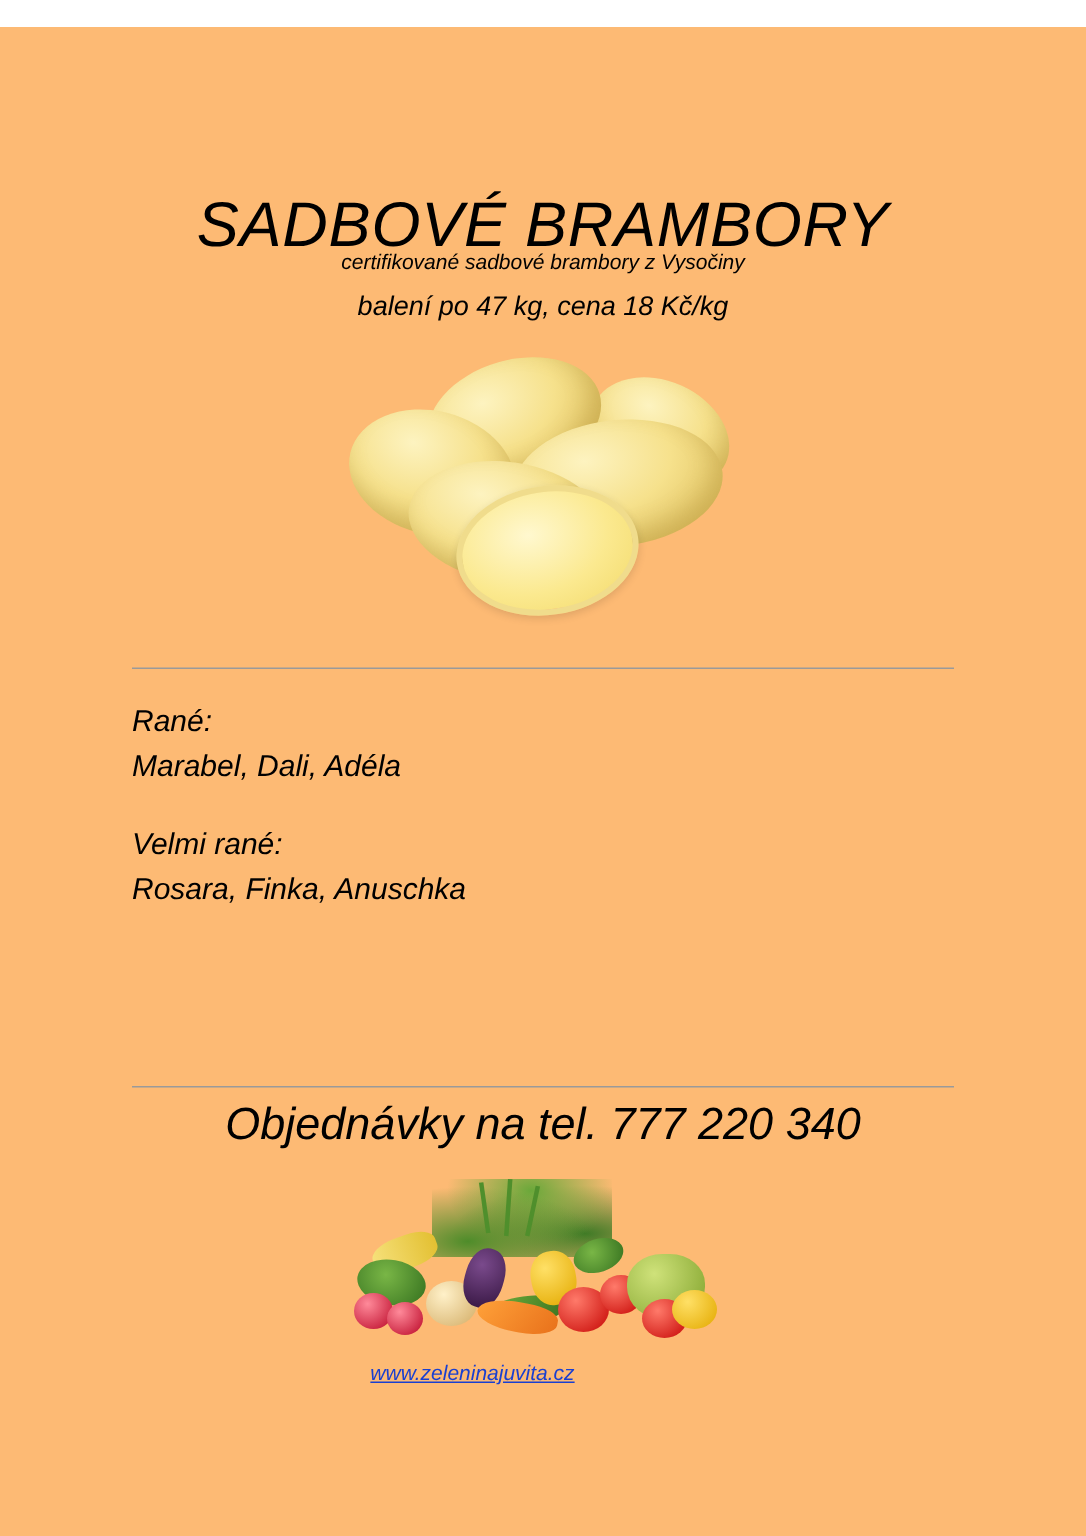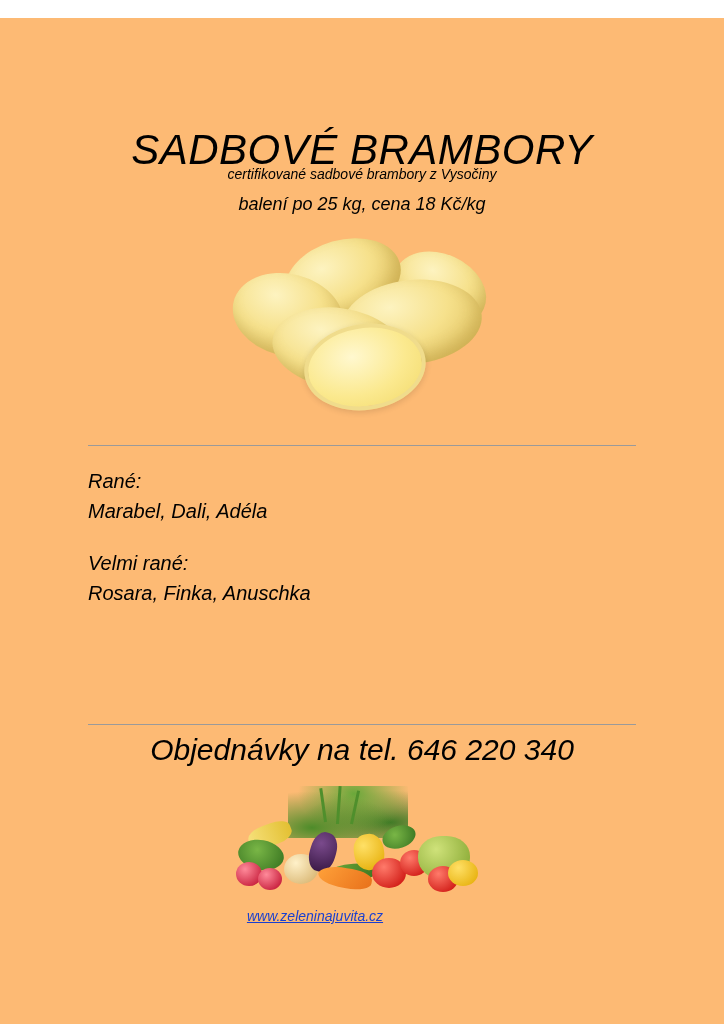--- a/index.html
+++ b/index.html
@@ -174,21 +174,21 @@
   }
 </style>
 </head>
 <body>
 
 <div class="page">
 
   <h1 class="title">SADBOVÉ BRAMBORY</h1>
 
   <div class="subtitle-1">certifikované sadbové brambory z Vysočiny</div>
-  <div class="subtitle-2">balení po 25 kg, cena 18 Kč/kg</div>
+  <div class="subtitle-2">balení po 47 kg, cena 18 Kč/kg</div>
 
   <div class="potato-photo">
     <div class="potato p5"></div>
     <div class="potato p1"></div>
     <div class="potato p2"></div>
     <div class="potato p3"></div>
     <div class="potato p4"></div>
     <div class="potato-cut"></div>
   </div>
 
@@ -200,21 +200,21 @@
       <div class="group-items">Marabel, Dali, Adéla</div>
     </div>
     <div class="group">
       <div class="group-label">Velmi rané:</div>
       <div class="group-items">Rosara, Finka, Anuschka</div>
     </div>
   </div>
 
   <hr class="rule rule-bottom">
 
-  <div class="order-line">Objednávky na tel. 646 220 340</div>
+  <div class="order-line">Objednávky na tel. 777 220 340</div>
 
   <div class="veg-photo">
     <div class="greens"></div>
     <div class="stalk" style="left:92px; top:2px; height:34px; transform:rotate(-8deg);"></div>
     <div class="stalk" style="left:104px; top:0px; height:38px; transform:rotate(4deg);"></div>
     <div class="stalk" style="left:118px; top:4px; height:34px; transform:rotate(12deg);"></div>
     <div class="veg-row">
       <div class="veg corn" style="left:16px;  top:4px;  width:44px; height:22px; transform:rotate(-20deg);"></div>
       <div class="veg leaf" style="left:6px;   top:20px; width:46px; height:30px; transform:rotate(10deg);"></div>
       <div class="veg radish" style="left:4px;   top:42px; width:26px; height:24px;"></div>

